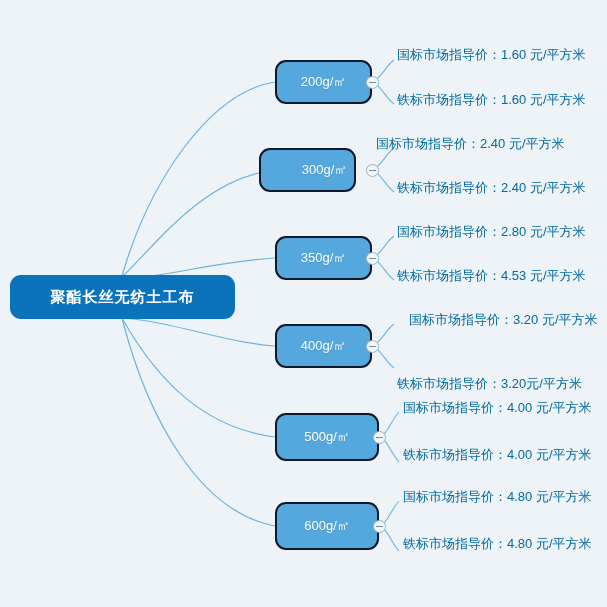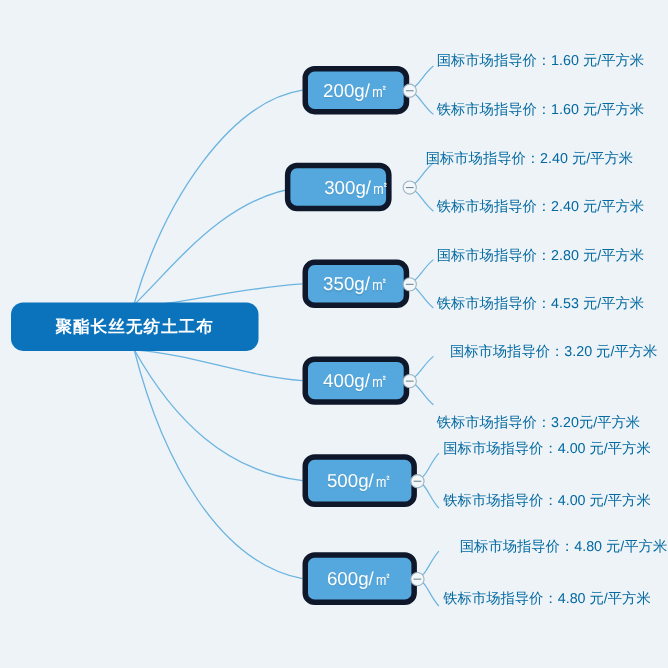--- a/index.html
+++ b/index.html
@@ -42,22 +42,22 @@
     font-size: 15px;
     font-weight: bold;
     letter-spacing: 1px;
     left: 10px;
     top: 275px;
     width: 225px;
     height: 44px;
   }
   .branch-node {
     background: #55a8dd;
-    border: 5px solid #0f172a;
-    font-size: 17px;
+    border: 2px solid #0f172a;
+    font-size: 13px;
     font-weight: normal;
     border-radius: 11px;
     text-shadow: 0 1px 1px rgba(0,0,0,0.10);
   }
   .toggle {
     position: absolute;
     width: 13px;
     height: 13px;
     border-radius: 50%;
     background: #f4f7f9;
@@ -131,21 +131,21 @@
   </div>
   <div class="leaf" style="left:397px; top:47px;">国标市场指导价：1.60 元/平方米</div>
   <div class="leaf" style="left:397px; top:92px;">铁标市场指导价：1.60 元/平方米</div>
 
   <div class="node branch-node" style="left:259px; top:148px; width:97px; height:44px;padding-left:34px;">
     <span>300g/㎡</span>
   </div>
   <div class="toggle" style="left:366px; top:164px;">
     <span class="minus"></span>
   </div>
-  <div class="leaf" style="left:387px; top:136px;">国标市场指导价：2.40 元/平方米</div>
+  <div class="leaf" style="left:376px; top:136px;">国标市场指导价：2.40 元/平方米</div>
   <div class="leaf" style="left:397px; top:180px;">铁标市场指导价：2.40 元/平方米</div>
 
   <div class="node branch-node" style="left:275px; top:236px; width:97px; height:44px;">
     <span>350g/㎡</span>
   </div>
   <div class="toggle" style="left:366px; top:252px;">
     <span class="minus"></span>
   </div>
   <div class="leaf" style="left:397px; top:224px;">国标市场指导价：2.80 元/平方米</div>
   <div class="leaf" style="left:397px; top:268px;">铁标市场指导价：4.53 元/平方米</div>
@@ -167,16 +167,16 @@
   </div>
   <div class="leaf" style="left:403px; top:400px;">国标市场指导价：4.00 元/平方米</div>
   <div class="leaf" style="left:403px; top:447px;">铁标市场指导价：4.00 元/平方米</div>
 
   <div class="node branch-node" style="left:275px; top:502px; width:104px; height:48px;">
     <span>600g/㎡</span>
   </div>
   <div class="toggle" style="left:373px; top:520px;">
     <span class="minus"></span>
   </div>
-  <div class="leaf" style="left:403px; top:489px;margin-left:15px;">国标市场指导价：4.80 元/平方米</div>
+  <div class="leaf" style="left:403px; top:489px;">国标市场指导价：4.80 元/平方米</div>
   <div class="leaf" style="left:403px; top:536px;">铁标市场指导价：4.80 元/平方米</div>
 
 </div>
 
 </body></html>

